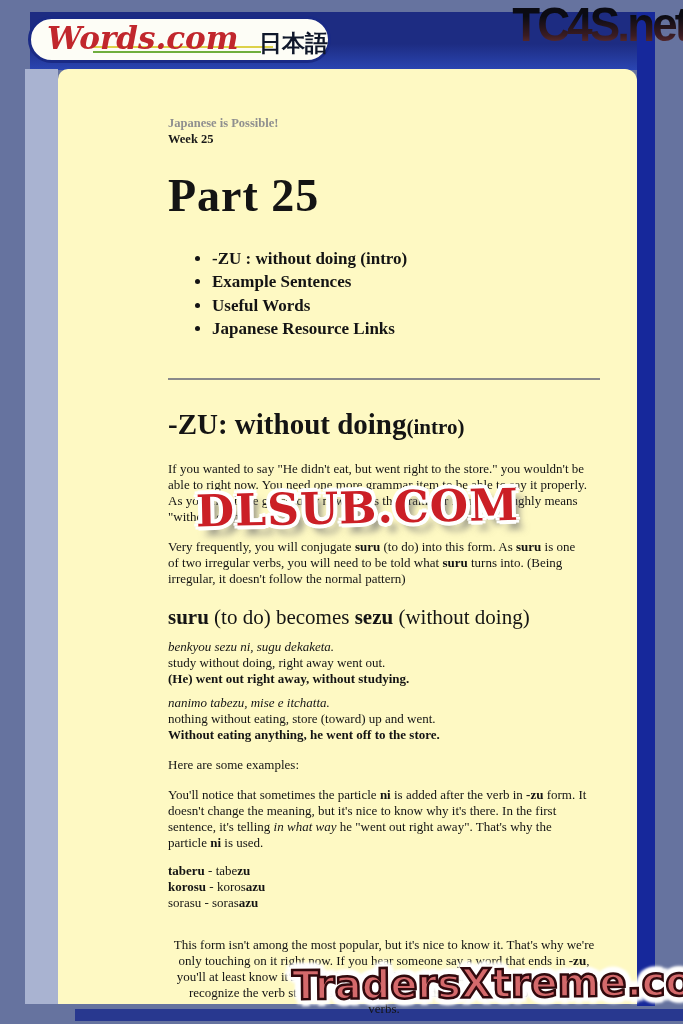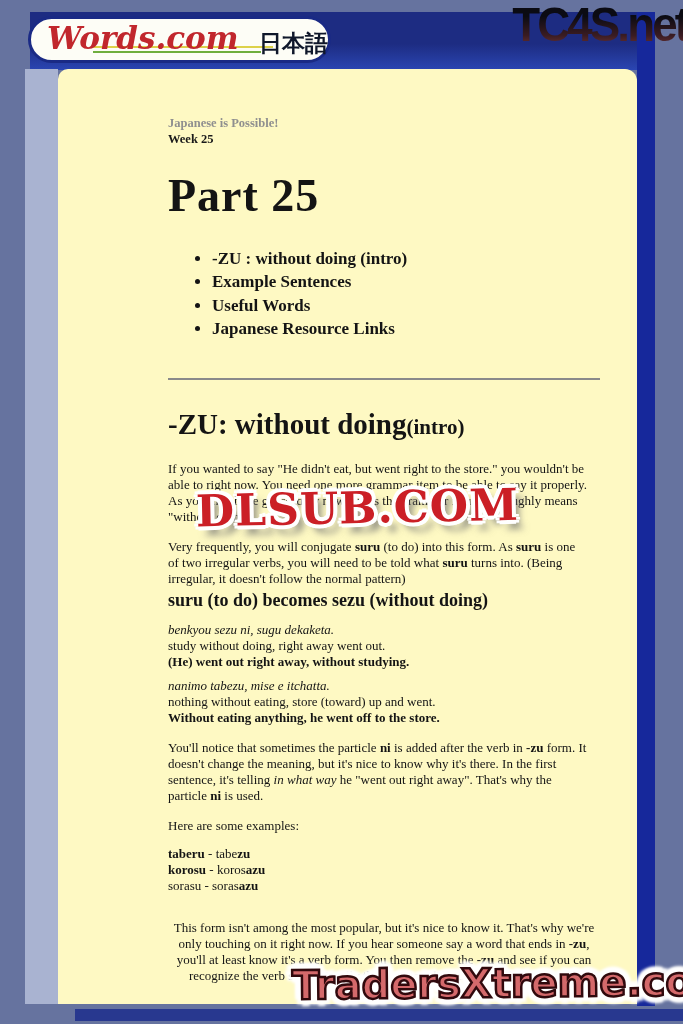--- a/index.html
+++ b/index.html
@@ -56,21 +56,21 @@
   .kicker { font-size:12.5px; font-weight:bold; color:#8f8f8f; line-height:16px; }
   .week   { font-size:12.5px; font-weight:bold; color:#1a1a1a; line-height:16px; }
   .title  { margin-top:24px; font-size:46px; font-weight:bold; line-height:50px; letter-spacing:1px; }
   ul.toc  { margin-top:26px; padding-left:44px; }
   ul.toc li { font-size:17px; font-weight:bold; line-height:23.3px; }
   hr.rule { margin-top:38px; border:none; border-top:2px solid #8a8a8a; width:100%; }
   h2.section { margin-top:26px; font-size:29px; font-weight:bold; line-height:36px; }
   h2.section .sub { font-size:21px; }
   p.body { margin-top:14px; font-size:13px; line-height:16px; white-space:nowrap; }
   p.first { margin-top:16px; }
-  p.conj { margin-top:3px; font-size:18px; line-height:20px; white-space:nowrap;font-weight:bold; }
+  p.conj { margin-top:20px; font-size:21px; line-height:20px; white-space:nowrap; }
   p.example { margin-top:12px; font-size:13px; line-height:16px; white-space:nowrap; }
   p.example2 { margin-top:8px; }
   p.verbs { margin-top:12px; font-size:13px; line-height:16px; white-space:nowrap; }
   p.last { margin-top:26px;text-align:center; }
 </style>
 </head>
 <body>
 
 <div class="header-band"></div>
 <div class="right-border"></div>
@@ -92,22 +92,22 @@
 
     <hr class="rule">
 
     <h2 class="section"><span>-ZU: without doing</span><span class="sub">(intro)</span></h2>
 
     <p class="body first">If you wanted to say "He didn't eat, but went right to the store." you wouldn't be<br>able to right now. You need one more grammar item to be able to say it properly.<br>As you may have guessed by now, -zu is the grammar item that roughly means<br>"without doing".</p>
     <p class="body">Very frequently, you will conjugate <b>suru</b> (to do) into this form. As <b>suru</b> is one<br>of two irregular verbs, you will need to be told what <b>suru</b> turns into. (Being<br>irregular, it doesn't follow the normal pattern)</p>
     <p class="conj"><b>suru</b> (to do) becomes <b>sezu</b> (without doing)</p>
     <p class="example"><i>benkyou sezu ni, sugu dekaketa.</i><br>study without doing, right away went out.<br><b>(He) went out right away, without studying.</b></p>
     <p class="example example2"><i>nanimo tabezu, mise e itchatta.</i><br>nothing without eating, store (toward) up and went.<br><b>Without eating anything, he went off to the store.</b></p>
+    <p class="body">Here are some examples:</p>
     <p class="body">You'll notice that sometimes the particle <b>ni</b> is added after the verb in <b>-zu</b> form. It<br>doesn't change the meaning, but it's nice to know why it's there. In the first<br>sentence, it's telling <i>in what way</i> he "went out right away". That's why the<br>particle <b>ni</b> is used.</p>
-    <p class="body">Here are some examples:</p>
     <p class="verbs"><b>taberu</b> - tabe<b>zu</b><br><b>korosu</b> - koros<b>azu</b><br>sorasu - soras<b>azu</b></p>
     <p class="body last">This form isn't among the most popular, but it's nice to know it. That's why we're<br>only touching on it right now. If you hear someone say a word that ends in <b>-zu</b>,<br>you'll at least know it's a verb form. You then remove the <b>-zu</b> and see if you can<br>recognize the verb stem. Usually that isn't too difficult if you know enough<br>verbs.</p>
   </div>
 </div>
 
 <div class="logo-pill">
   <div class="logo-underline u-yellow"></div>
   <div class="logo-underline u-green"></div>
   <span class="logo-script">Words.com</span>
   <span class="logo-jp">日本語</span>

